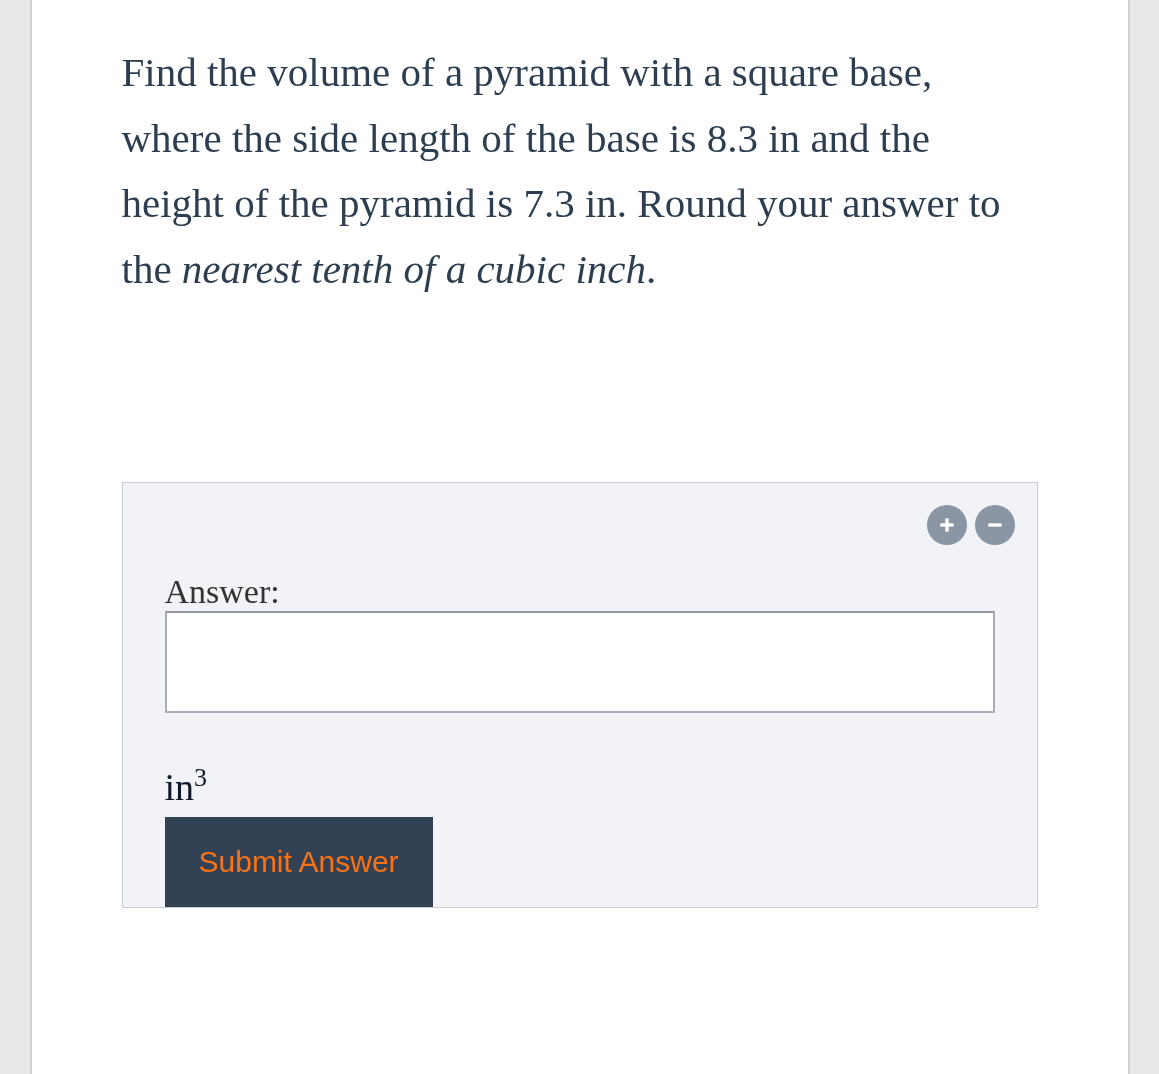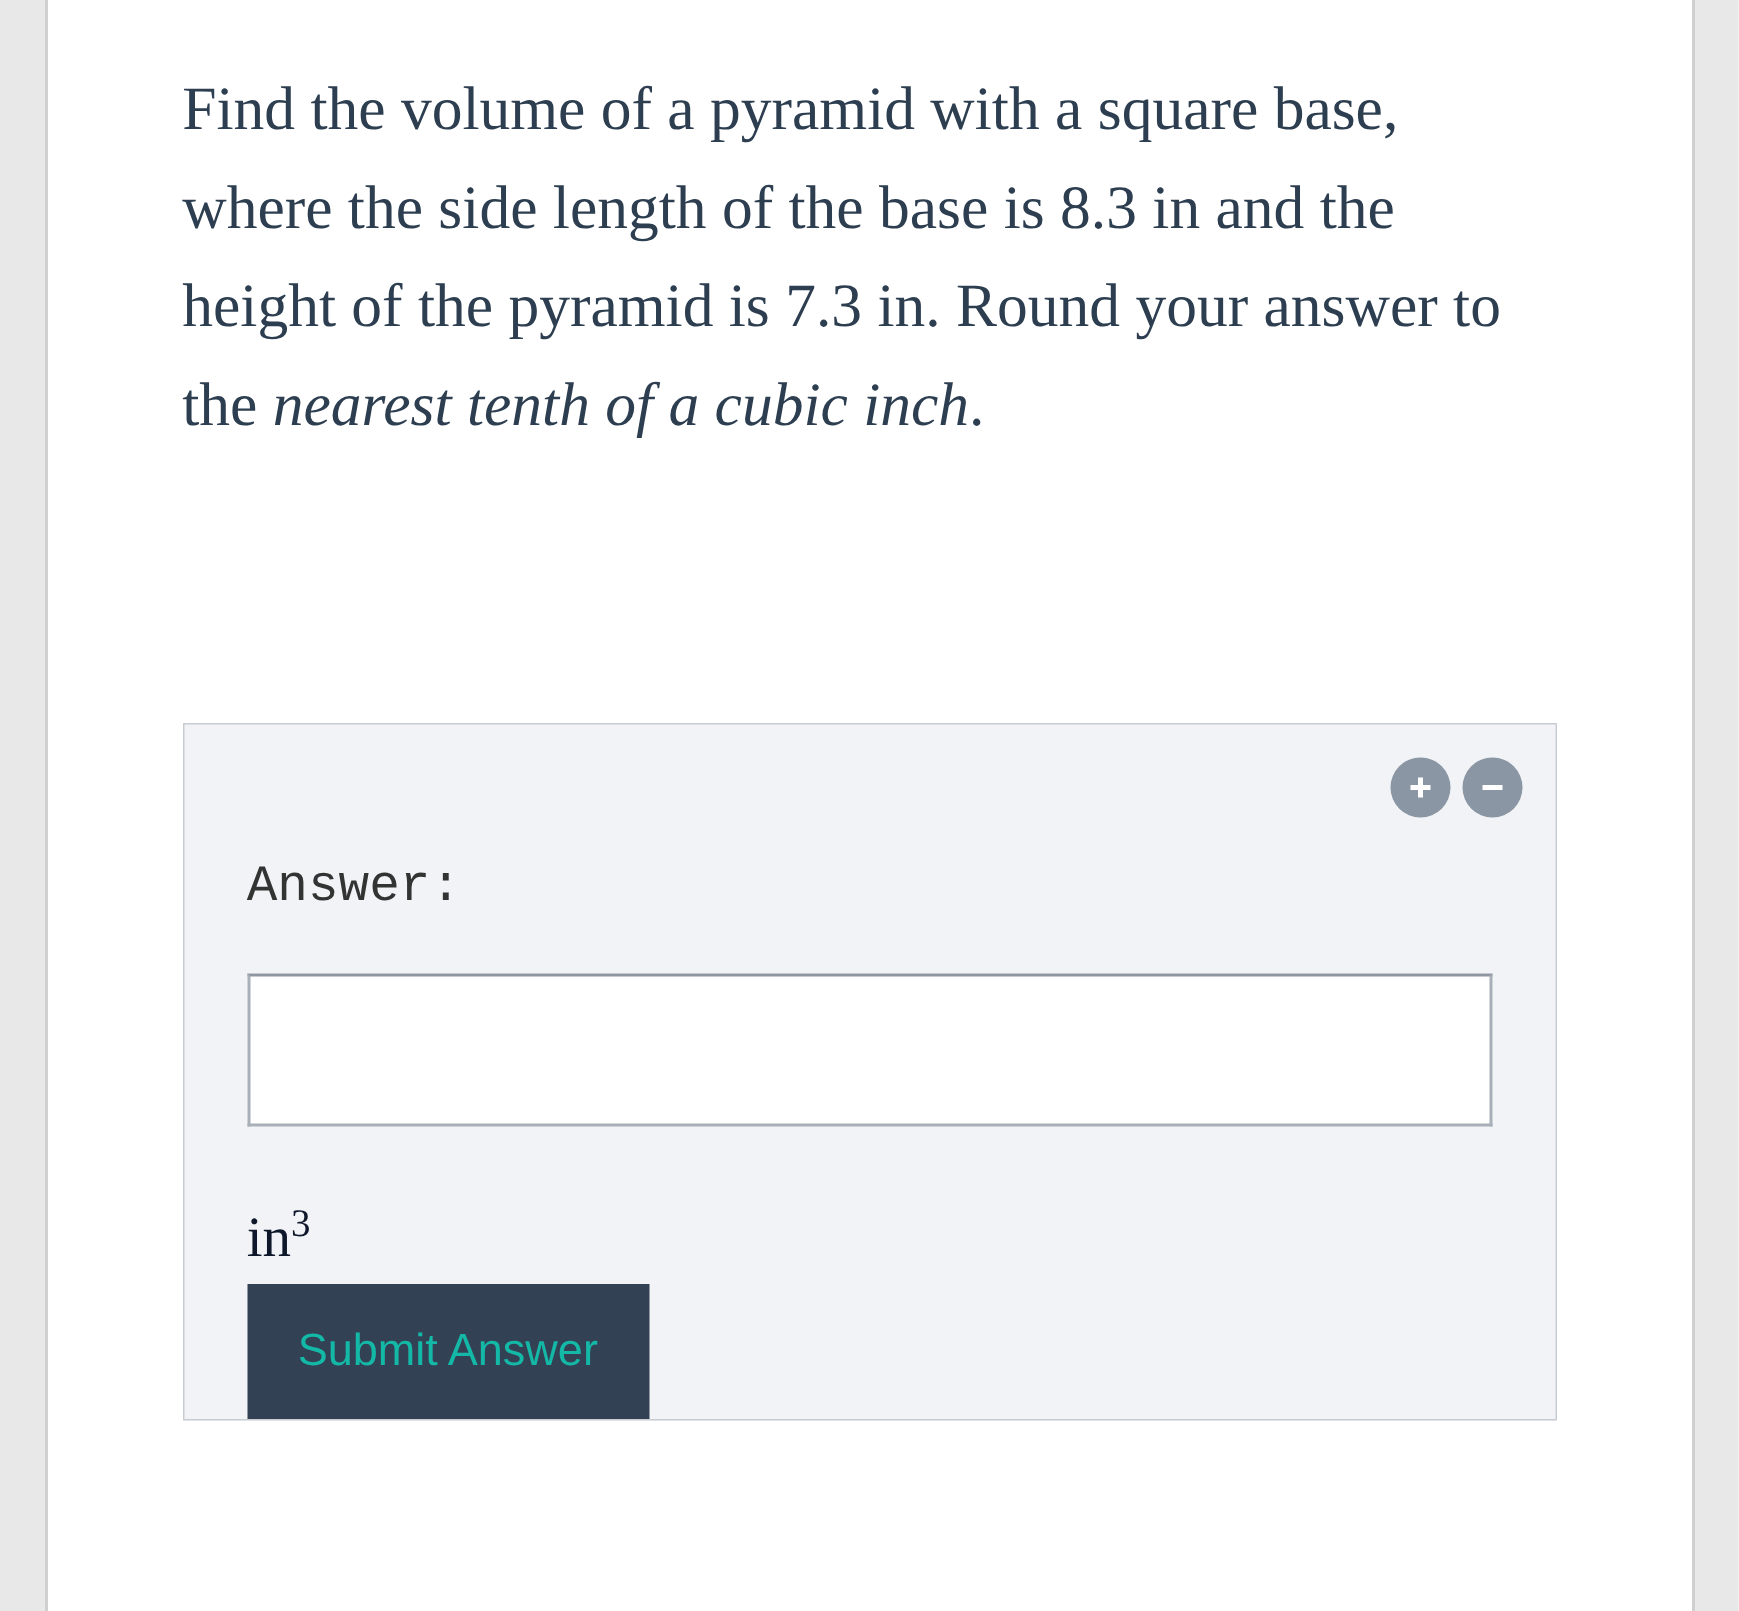--- a/index.html
+++ b/index.html
@@ -60,23 +60,22 @@
       border: none;
     }
     .zoom-btn svg {
       width: 20px;
       height: 20px;
       fill: #ffffff;
     }
     .answer-label {
       font-size: 34px;
       color: #333333;
-      font-family: Liberation Mono, monospace;
+      font-family: Liberation Serif, serif;
       margin-top: 60px;
-      margin-bottom: 38px;
     }
     .answer-input {
       width: 100%;
       height: 102px;
       border: 2px solid #a8afb8;
       border-top-color: #8f96a0;
       background: #ffffff;
       font-size: 30px;
       padding: 10px 15px;
       font-family: Georgia, serif;
@@ -87,21 +86,21 @@
       color: #0f172a;
       font-family: Georgia, serif;
       margin-bottom: 8px;
     }
     .unit-label sup {
       font-size: 26px;
       vertical-align: super;
     }
     .submit-btn {
       background: #334155;
-      color: #14b8a6;
+      color: #f97316;
       border: none;
       padding: 28px 34px;
       font-size: 30px;
       font-family: 'Segoe UI', Arial, sans-serif;
       cursor: pointer;
       display: inline-block;
     }
   </style>
 </head>
 <body>

